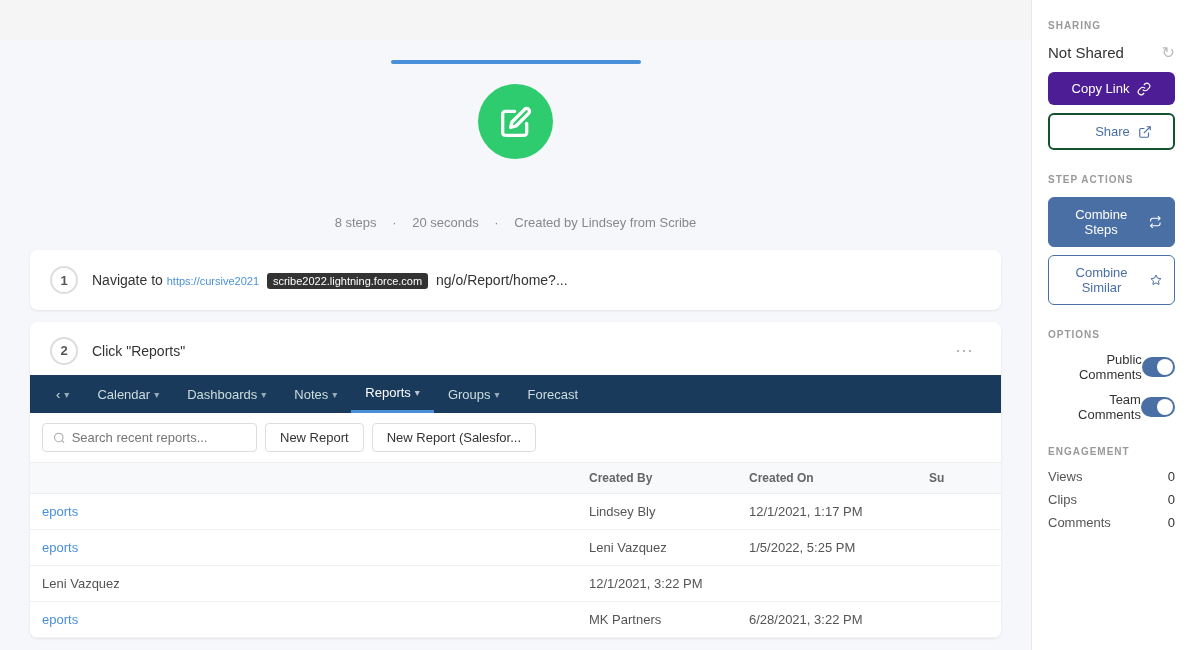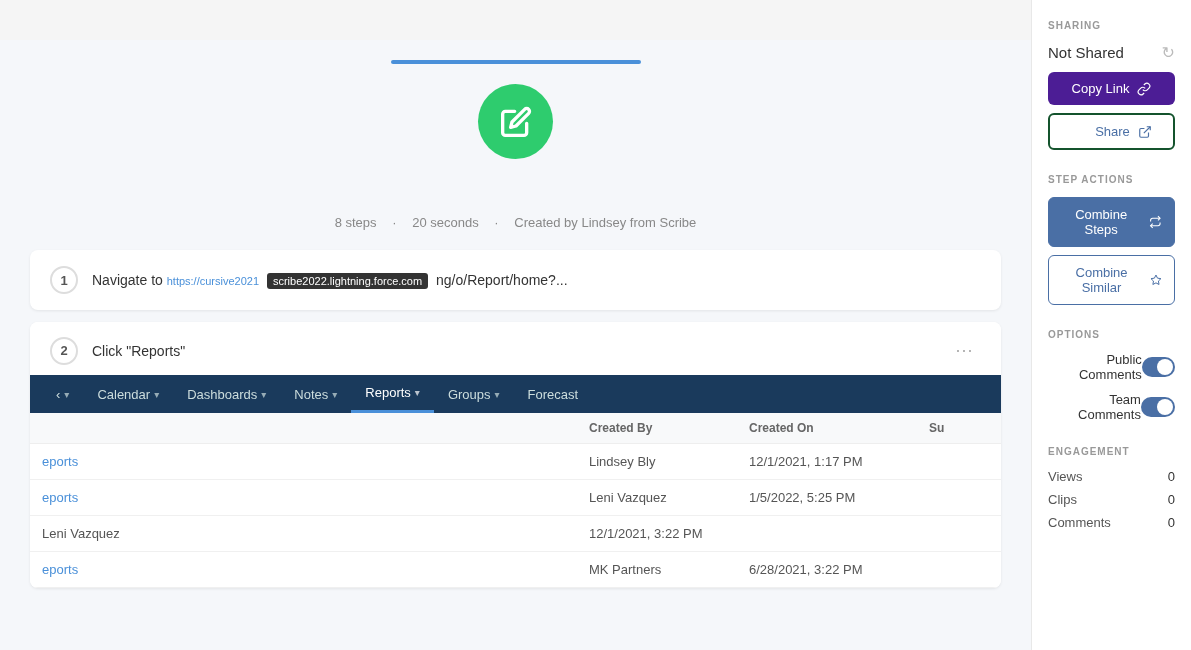--- a/index.html
+++ b/index.html
@@ -442,20 +442,31 @@
       <div class="nav-item">
         <span>Groups</span>
         <span class="nav-chevron">▾</span>
       </div>
       <div class="nav-item">
         <span>Forecast</span>
       </div>
     </div>
 
     <div class="reports-content">
+      <div class="reports-toolbar">
+        <div class="search-box">
+          <svg width="14" height="14" viewBox="0 0 24 24" fill="none" stroke="#aaa" stroke-width="2">
+              <circle cx="11" cy="11" r="8"></circle>
+              <line x1="21" y1="21" x2="16.65" y2="16.65"></line>
+            </svg>
+          <input type="text" placeholder="Search recent reports..." style="">
+        </div>
+        <button class="btn-new-report">New Report</button>
+        <button class="btn-new-report-sf">New Report (Salesfor...</button>
+      </div>
 
       <div class="reports-table">
         <div class="table-header">
           <span></span>
           <span>Created By</span>
           <span>Created On</span>
           <span>Su</span>
         </div>
         <div class="table-row">
           <span class="table-cell-link">eports</span>

